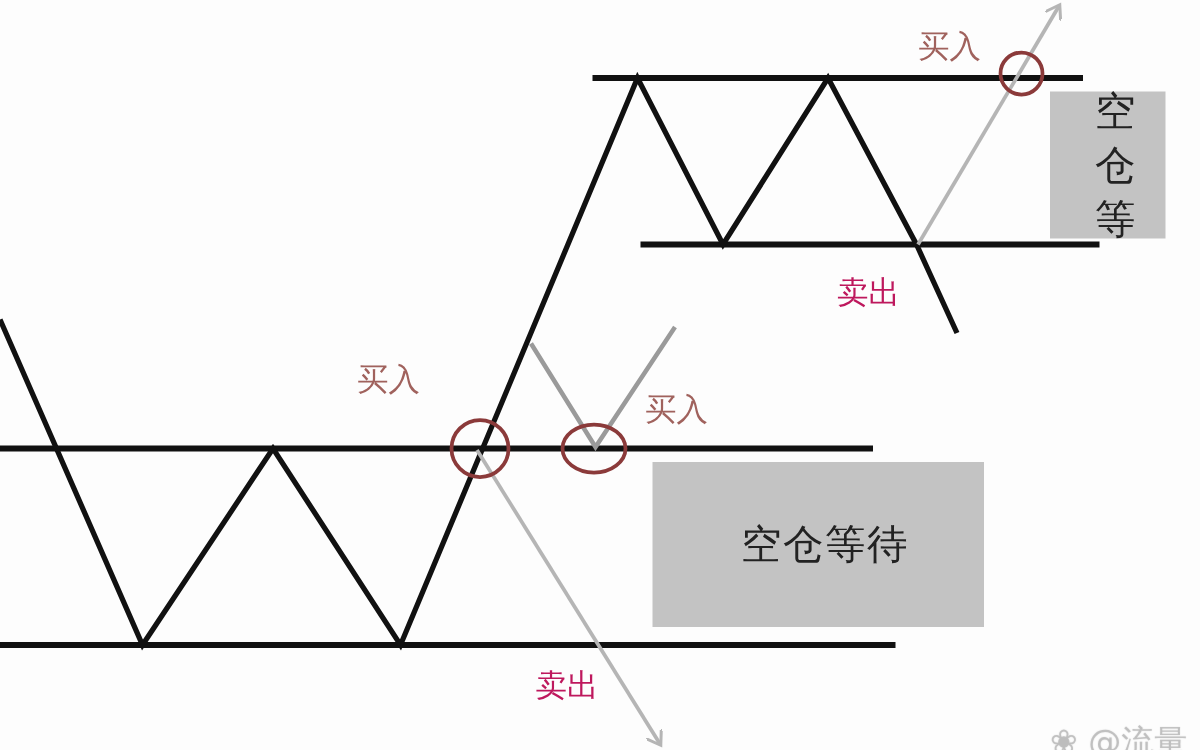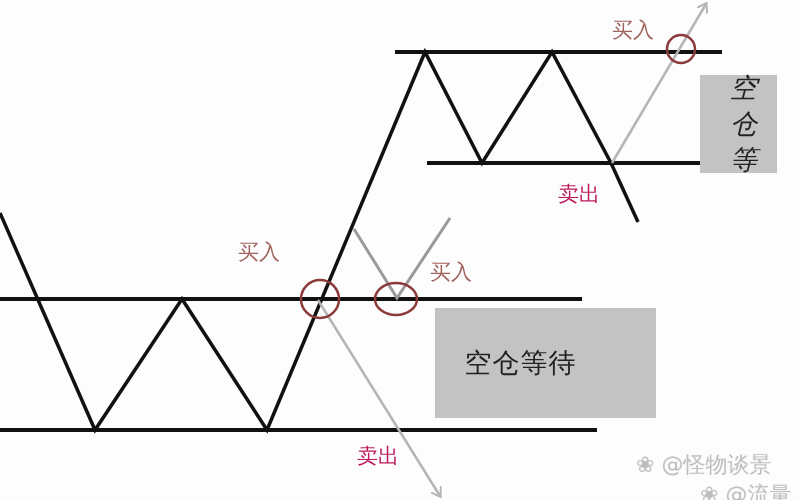--- a/index.html
+++ b/index.html
@@ -1,20 +1,20 @@
 <!DOCTYPE html>
 <html><head>
 <meta charset="utf-8">
 <style>
   html, body { margin: 0; padding: 0; background: #ffffff; }
   #stage { position: relative; width: 800px; height: 500px; overflow: hidden; background: #fdfdfd; }
   svg { position: absolute; left: 0; top: 0; }
-  .wait-box { position: absolute; background: #c3c3c3; display: flex; align-items: center; justify-content: center; }
+  .wait-box { position: absolute; background: #c3c3c3; display: flex; align-items: center; justify-content: flex-end; }
   .wait-text { font-family: "DejaVu Sans", sans-serif; font-size: 27px; color: #222; letter-spacing: 1px; }
-  .label { position: absolute; font-family: Liberation Mono, monospace; font-size: 21px; line-height: 1; white-space: nowrap; }
+  .label { position: absolute; font-family: Liberation Sans, sans-serif; font-size: 21px; line-height: 1; white-space: nowrap; }
   .buy { color: #a0625d; }
   .sell { color: #be185d; }
   .watermark { position: absolute; font-family: "DejaVu Sans", sans-serif; color: rgba(150,150,150,0.45); font-size: 22px; white-space: nowrap; text-shadow: 0 0 1px #ddd; }
 </style>
 </head>
 <body>
 
 <div id="stage">
 
   <svg width="800" height="500" viewBox="0 0 800 500">
@@ -39,25 +39,24 @@
     <line x1="612" y1="163" x2="706" y2="4" stroke="#b5b5b5" stroke-width="2.5" marker-end="url(#arrowhead)"></line>
 
     <circle cx="320" cy="299" r="19" fill="none" stroke="#8b3a3a" stroke-width="2.5"></circle>
     <ellipse cx="396" cy="299" rx="21" ry="16" fill="none" stroke="#8b3a3a" stroke-width="2.5"></ellipse>
     <circle cx="681" cy="49" r="14" fill="none" stroke="#8b3a3a" stroke-width="2.5"></circle>
   </svg>
 
   <div class="wait-box" style="left:435px; top:308px; width:221px; height:110px;">
     <span class="wait-text" style="margin-right:50px;">空仓等待</span>
   </div>
-  <div class="wait-box" style="left:700px; top:75px; width:77px; height:98px; justify-content:flex-start;font-style:italic;">
+  <div class="wait-box" style="left:700px; top:61px; width:77px; height:98px; justify-content:flex-start;">
     <span class="wait-text" style="margin-left:30px;">空仓等</span>
   </div>
 
   <span class="label buy" style="left:238px; top:243px;">买入</span>
   <span class="label buy" style="left:430px; top:263px;">买入</span>
   <span class="label buy" style="left:612px; top:21px;">买入</span>
   <span class="label sell" style="left:558px; top:185px;">卖出</span>
   <span class="label sell" style="left:357px; top:447px;">卖出</span>
 
-  <span class="watermark" style="left:636px; top:450px;">❀ @怪物谈景</span>
   <span class="watermark" style="left:700px; top:480px;">❀ @流量</span>
 </div>
 
 </body></html>

